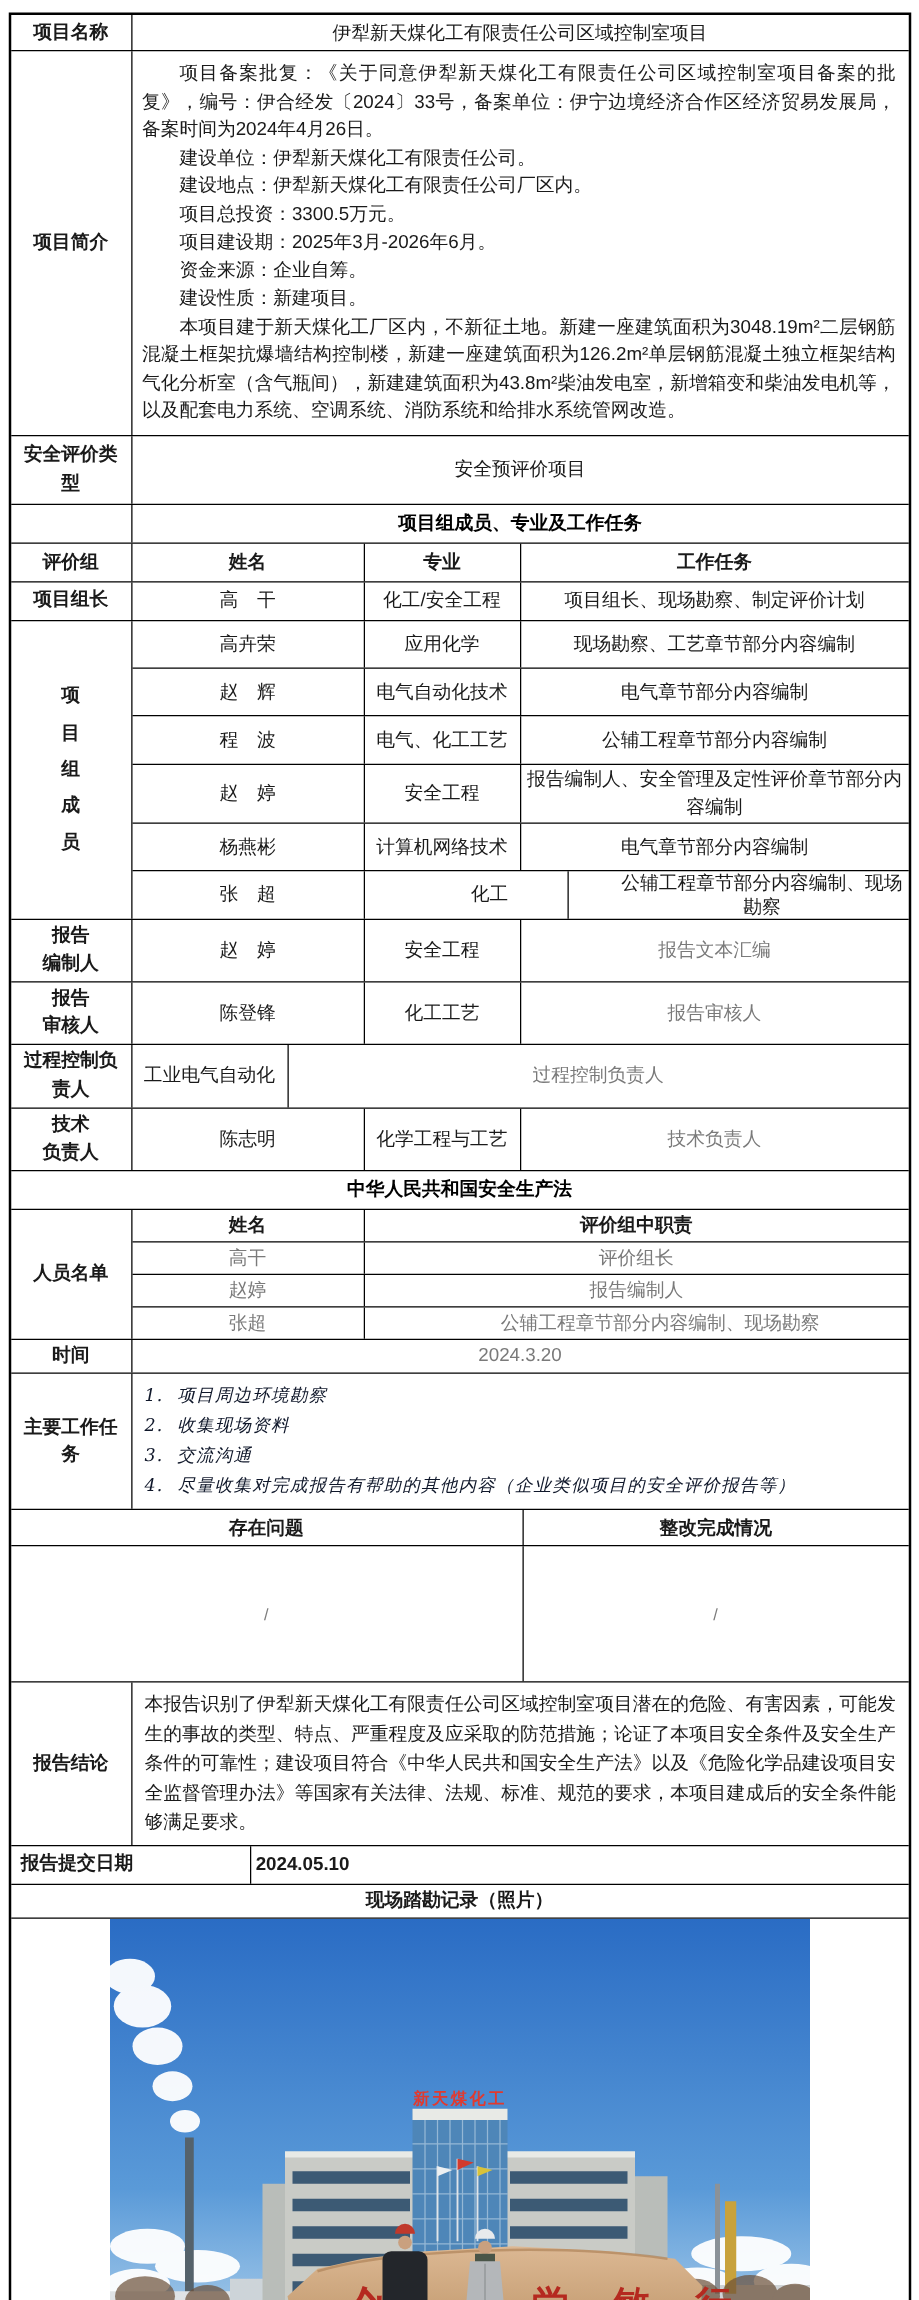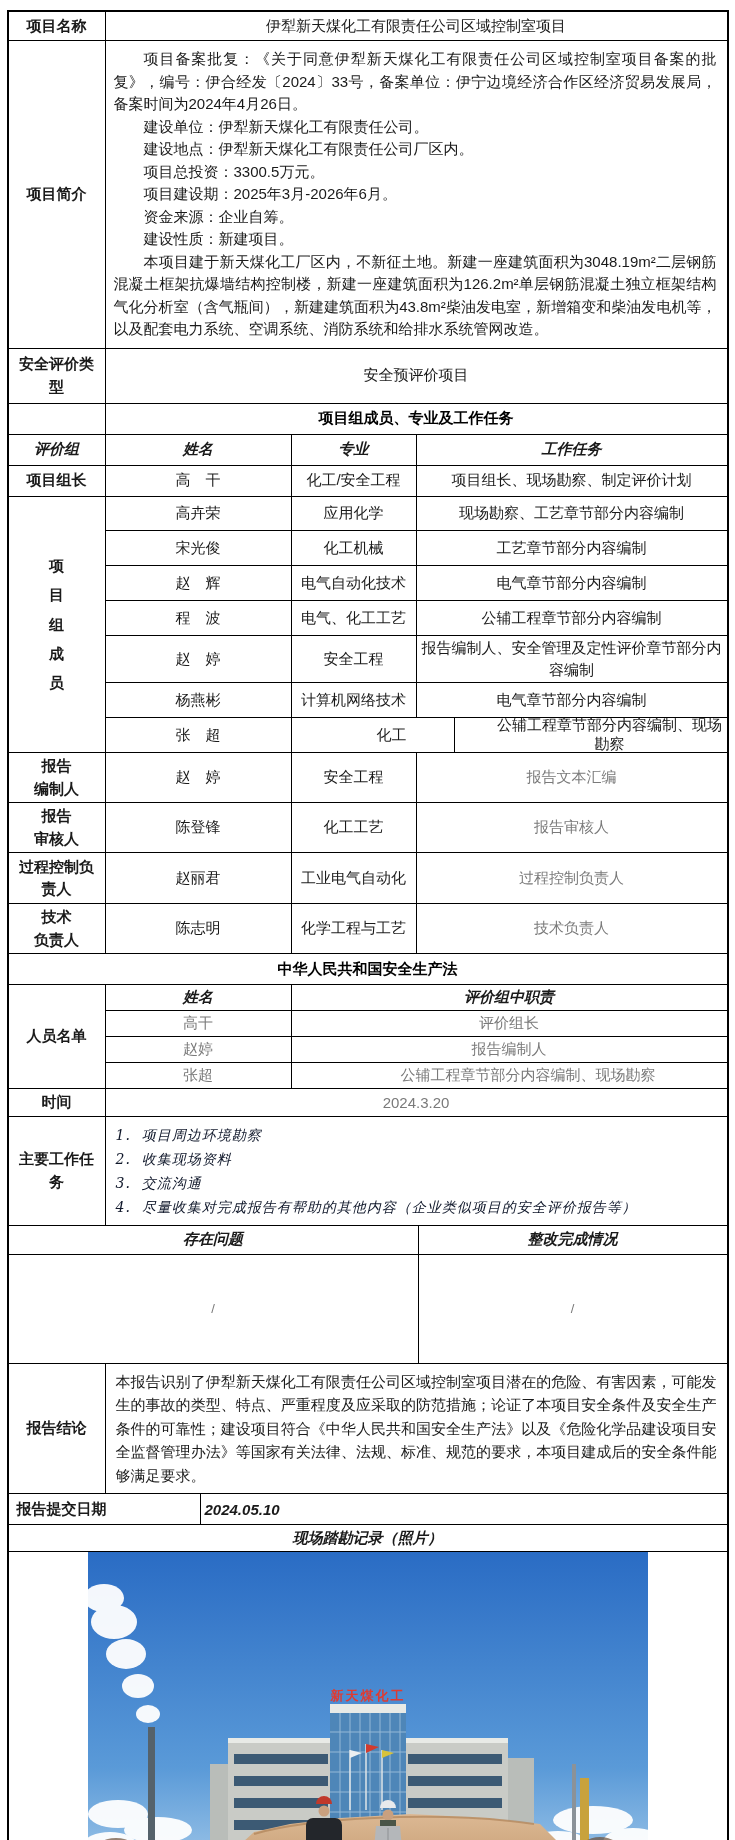--- a/index.html
+++ b/index.html
@@ -8,21 +8,21 @@
   .row{display:flex;border-bottom:1px solid #000;align-items:stretch;}
   .row:last-child{border-bottom:none;}
   .cell{border-right:1px solid #000;display:flex;flex-direction:column;align-items:center;justify-content:center;text-align:center;font-size:15px;padding:2px 4px;box-sizing:border-box;}
   .cell:last-child{border-right:none;}
   .grow{flex:1;min-width:0;text-align:center;}
   .c1{width:97px;flex:none;}
   .c2{width:186px;flex:none;}
   .c3{width:125px;flex:none;}
   .lab{font-weight:bold;line-height:1.5;}
   .red{color:#000000;font-weight:bold;}
-  .bold{font-weight:bold;font-style:italic;}
+  .bold{font-weight:bold;}
   .gray{color:#7a7a7a;}
   .left{align-items:flex-start;text-align:left;}
   .intro{padding:7px 10px 7px 8px;}
   .para{margin:0;text-indent:2em;line-height:22.5px;text-align:justify;}
   .subrows{flex:1;display:flex;flex-direction:column;min-width:0;}
   .subrow{display:flex;border-bottom:1px solid #000;flex:1;}
   .subrow:last-child{border-bottom:none;gap:38px;}
   .vlabel span{display:block;line-height:1.95;}
   .tasklist{padding:6px 10px;line-height:24px;font-family:"DejaVu Serif","Liberation Serif",serif;font-style:italic;color:#0f172a;font-size:14px;letter-spacing:1px;}
   .tasklist div{white-space:pre-wrap;}
@@ -92,25 +92,20 @@
       <span>成</span>
       <span>员</span>
     </div>
     <div class="subrows">
       <div class="subrow" style="min-height:32px">
         <div class="cell c2">高卉荣</div>
         <div class="cell c3">应用化学</div>
         <div class="cell grow">现场勘察、工艺章节部分内容编制</div>
       </div>
       <div class="subrow" style="min-height:32px">
-        <div class="cell c2">宋光俊</div>
-        <div class="cell c3">化工机械</div>
-        <div class="cell grow">工艺章节部分内容编制</div>
-      </div>
-      <div class="subrow" style="min-height:32px">
         <div class="cell c2">赵　辉</div>
         <div class="cell c3">电气自动化技术</div>
         <div class="cell grow">电气章节部分内容编制</div>
       </div>
       <div class="subrow" style="min-height:32px">
         <div class="cell c2">程　波</div>
         <div class="cell c3">电气、化工工艺</div>
         <div class="cell grow">公辅工程章节部分内容编制</div>
       </div>
       <div class="subrow" style="min-height:46px">
@@ -147,21 +142,20 @@
     </div>
     <div class="cell c2">陈登锋</div>
     <div class="cell c3">化工工艺</div>
     <div class="cell grow gray">报告审核人</div>
   </div>
   <div class="row" style="min-height:50px">
     <div class="cell c1 lab">
       <span>过程控制负</span>
       <span>责人</span>
     </div>
-    <div class="cell c2">赵丽君</div>
     <div class="cell c3">工业电气自动化</div>
     <div class="cell grow gray">过程控制负责人</div>
   </div>
   <div class="row" style="min-height:47px">
     <div class="cell c1 lab">
       <span>技术</span>
       <span>负责人</span>
     </div>
     <div class="cell c2">陈志明</div>
     <div class="cell c3">化学工程与工艺</div>

